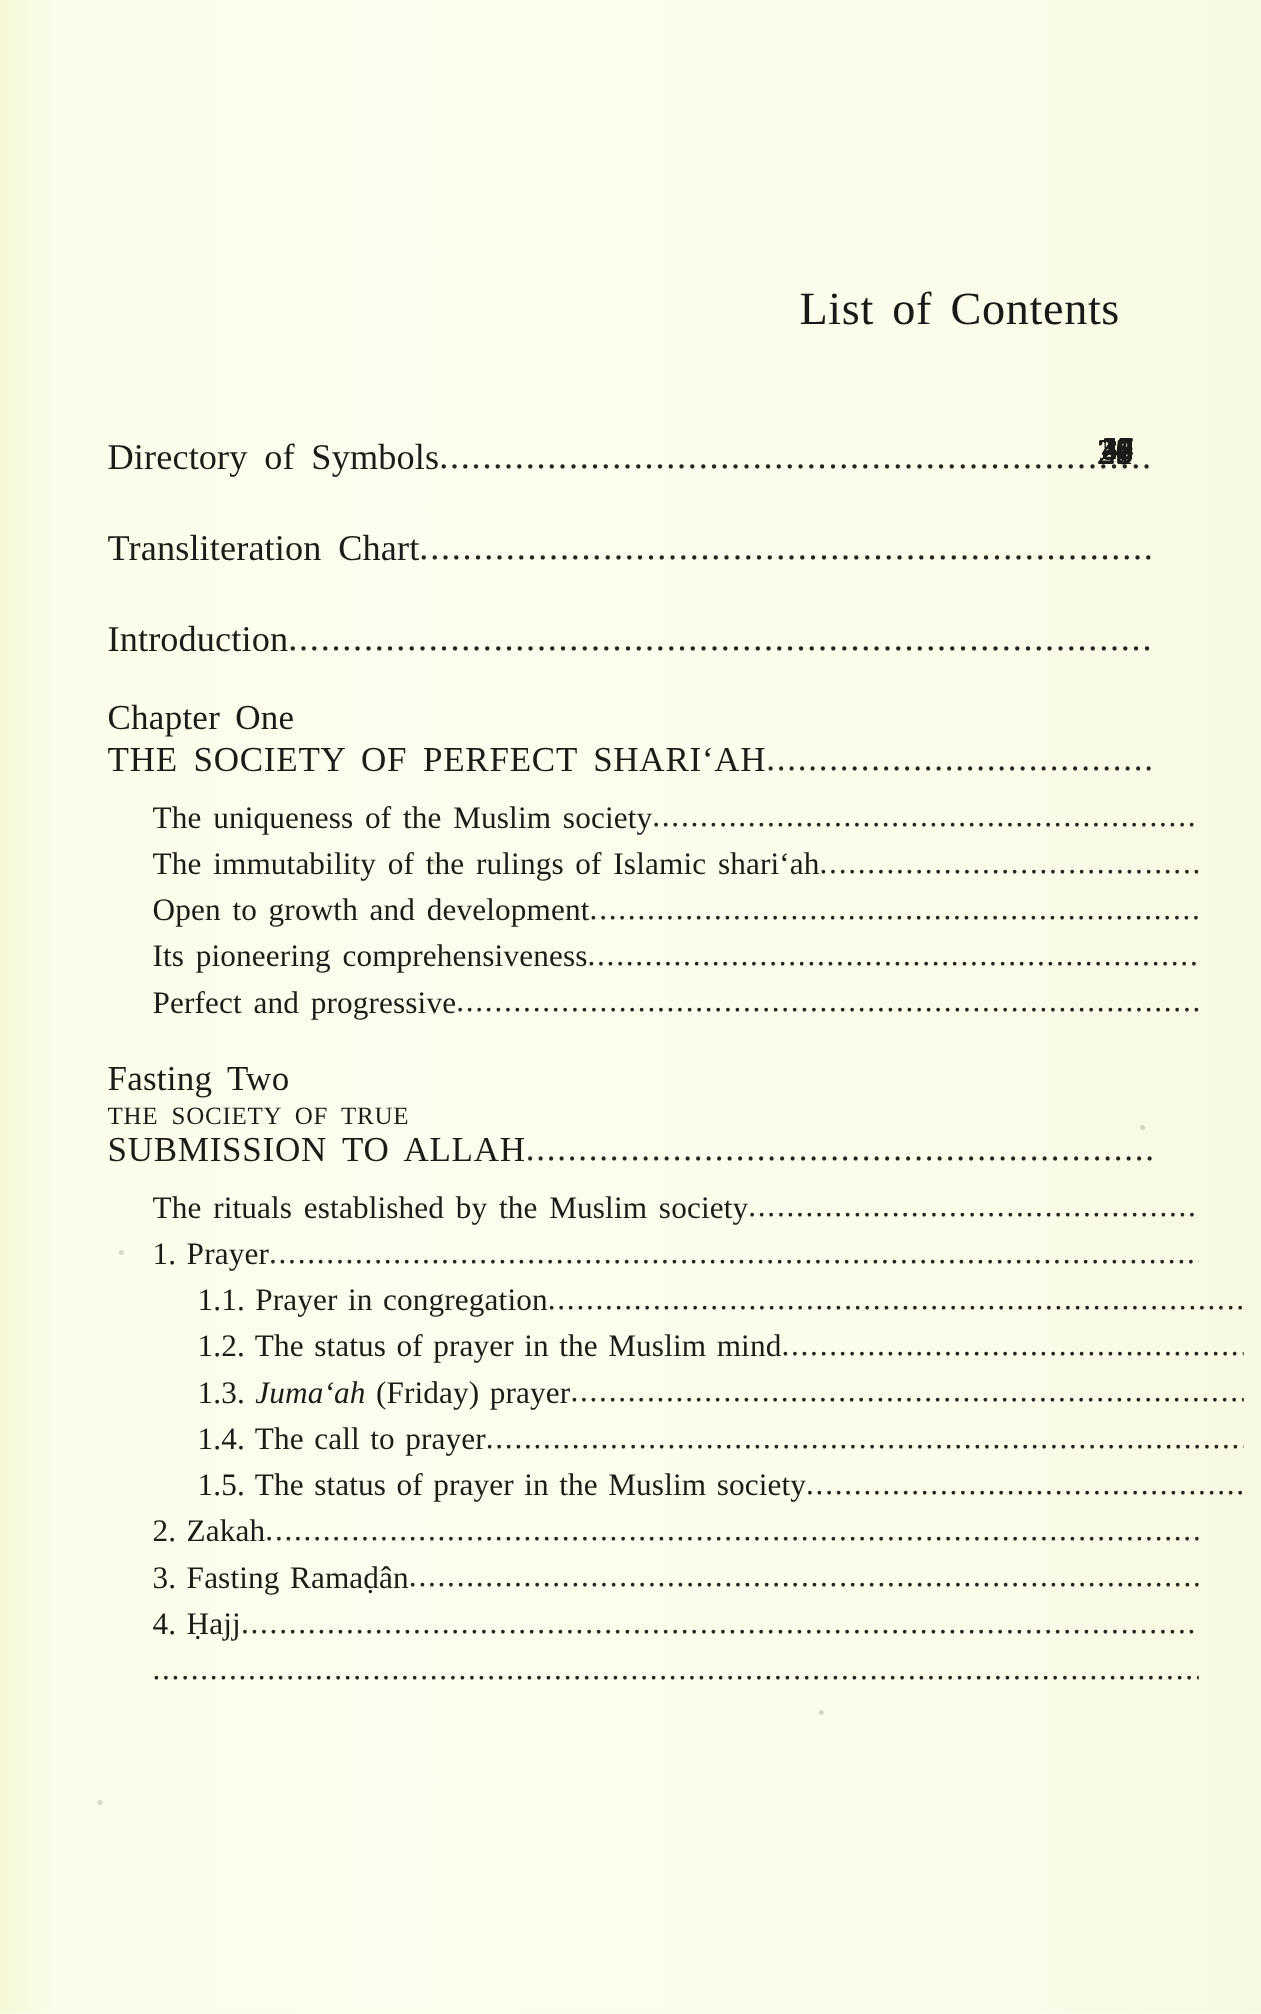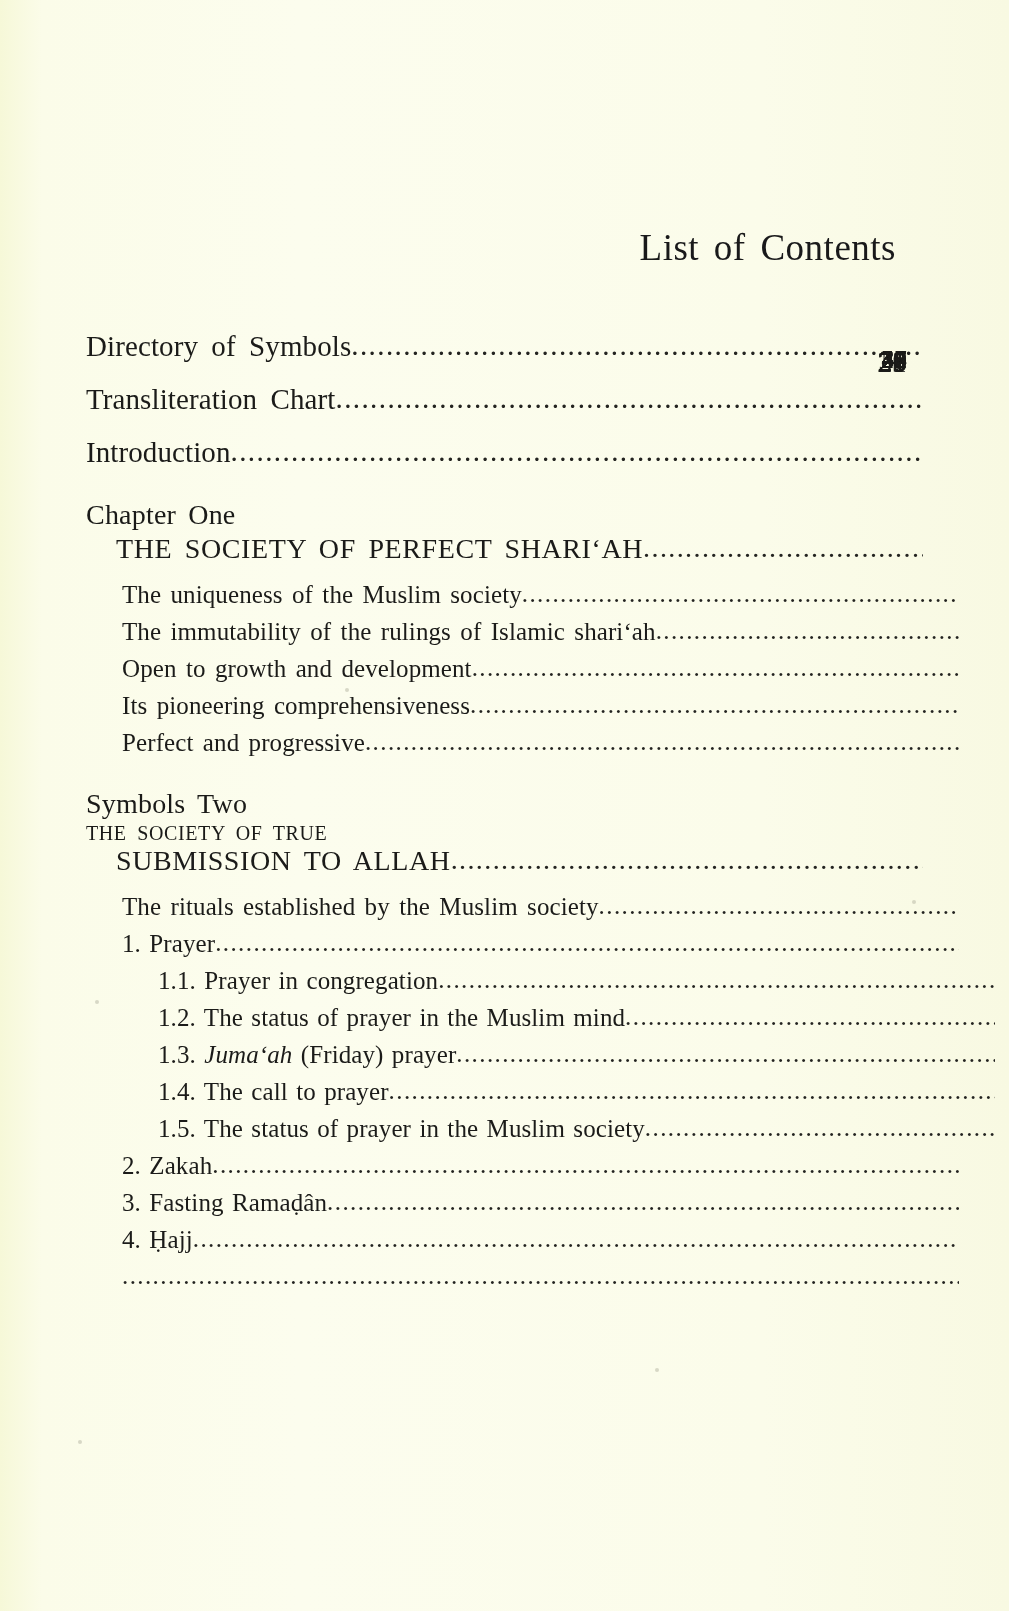--- a/index.html
+++ b/index.html
@@ -75,35 +75,35 @@
     text-align: right;
     letter-spacing: 0.2px;
   }
 
   
   .lvl-front {
     font-size: 29px;
     margin-bottom: 20px;
     word-spacing: 4px;
   }
-  .lvl-front .label { word-spacing: 6px; }
+  .lvl-front .label { word-spacing: 6px; margin-top: 20px; }
 
   .chapter-kicker {
     font-size: 28px;
     word-spacing: 5px;
     margin-bottom: 2px;
     letter-spacing: 0.2px;
   }
   .chapter-title {
     font-size: 28px;
     word-spacing: 5px;
     letter-spacing: 0.6px;
     margin-bottom: 0;
   }
-  .chapter-title .label { letter-spacing: 0.6px; margin-left: 30px; }
+  .chapter-title .label { letter-spacing: 0.6px; }
 
   .chapter-block { margin-bottom: 16px; }
   .chapter-cont {
     font-size: 20px;
     letter-spacing: 0.6px;
     word-spacing: 5px;
   }
 
   .lvl-1 {
     font-size: 25px;
@@ -205,21 +205,21 @@
 
     <div class="entry lvl-1">
       <span class="label">Perfect and progressive</span>
       <span class="leader">........................................................................................................................................................................................................</span>
       <span class="page">35</span>
     </div>
 
     <div class="gap-md"></div>
 
     <div class="chapter-block">
-      <div class="chapter-kicker">Symbols Two</div>
+      <div class="chapter-kicker">Fasting Two</div>
       <div class="chapter-cont">THE SOCIETY OF TRUE</div>
       <div class="entry chapter-title">
         <span class="label">SUBMISSION TO ALLAH</span>
         <span class="leader">........................................................................................................................................................................................................</span>
         <span class="page">37</span>
       </div>
     </div>
 
     <div class="entry lvl-1">
       <span class="label">The rituals established by the Muslim society</span>

